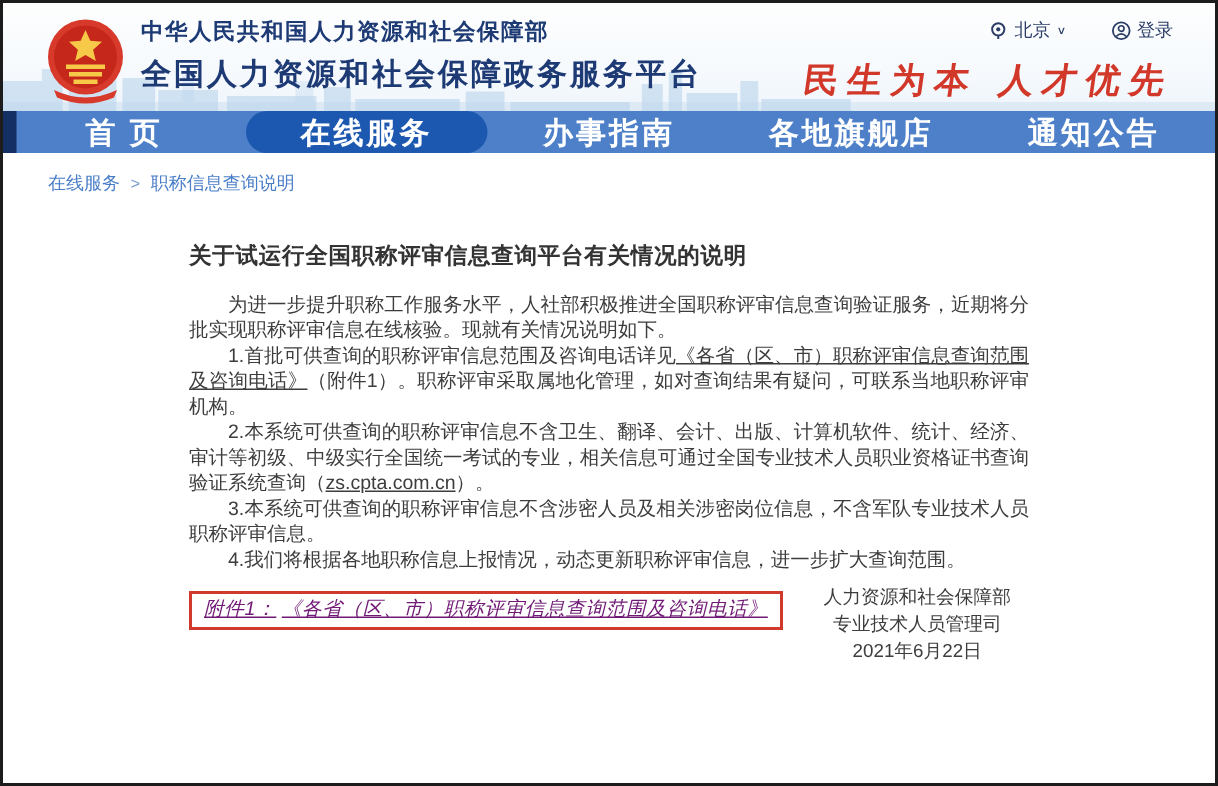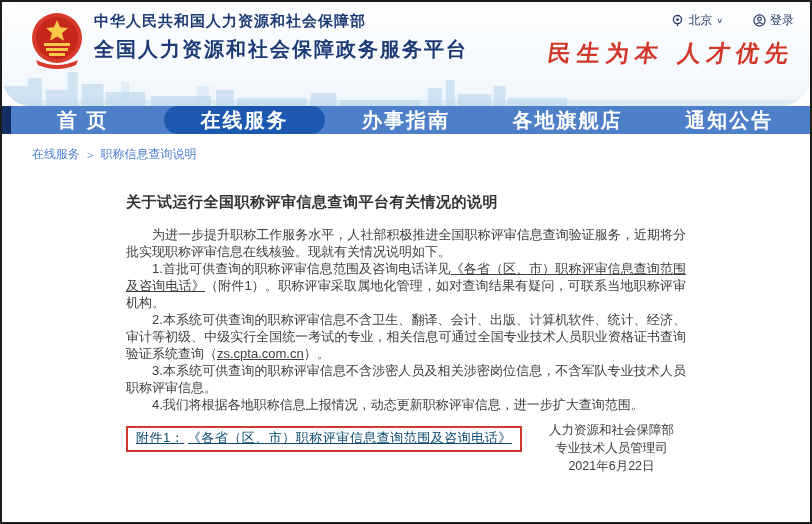--- a/index.html
+++ b/index.html
@@ -4,35 +4,34 @@
 <style>
   html,body{margin:0;padding:0;background:#e9e9e9;}
   *{box-sizing:border-box;}
   body{font-family:"Liberation Sans","DejaVu Sans",sans-serif;}
   .page{
     position:relative;width:812px;height:524px;margin:0 auto;
     background:#ffffff;border:2px solid #1c1c1c;overflow:hidden;
   }
   
   .site-header{
-    position:relative;height:104px;background:linear-gradient(180deg,#fdfefe 0%,#f5f9fd 70%,#eef5fb 100%);
+    position:relative;height:72px;background:linear-gradient(180deg,#fdfefe 0%,#f5f9fd 70%,#eef5fb 100%);
     overflow:hidden;
-    border-radius:29px;
   }
   .skyline{position:absolute;left:0;bottom:0;width:100%;height:46px;pointer-events:none;}
   .emblem{position:absolute;left:28px;top:8px;width:54px;height:60px;}
   .head-text{position:absolute;left:92px;top:10px;}
   .head-row1{display:flex;align-items:center;gap:9px;}
   .ministry{font-size:15px;font-weight:bold;color:#1d3a75;letter-spacing:1px;}
   .badge{
     font-size:10px;color:#ffffff;background:#4d80c9;border-radius:3px;
     padding:2px 7px 3px;letter-spacing:1px;white-space:nowrap;
   }
   .platform{margin-top:5px;font-size:20px;font-weight:bold;color:#1d3a75;letter-spacing:2px;font-family:Liberation Mono, monospace;}
-  .head-right{position:absolute;right:16px;top:10px;text-align:left;}
+  .head-right{position:absolute;right:28px;top:10px;text-align:left;}
   .utils{display:flex;justify-content:flex-end;align-items:center;gap:6px;font-size:12px;color:#2a3c66;}
   .util-group{display:flex;align-items:center;gap:4px;cursor:pointer;}
   .util-sep{width:18px;}
   .chevron{font-size:9px;color:#2a3c66;transform:scaleY(.8);}
   .slogan{
     margin-top:9px;font-size:23px;font-weight:bold;color:#d2382a;
     font-family:"DejaVu Serif","Liberation Serif",serif;
     transform:skewX(-8deg);letter-spacing:6px;white-space:nowrap;
   }
   
@@ -49,21 +48,21 @@
   .breadcrumb a{color:#4a7dc8;text-decoration:none;cursor:pointer;}
   
   .article{width:560px;margin:0 auto;color:#3d3d3d;}
   .article-title{margin:30px 0 14px;font-size:15px;font-weight:bold;color:#333;letter-spacing:.5px;}
   .article p{margin:0;font-size:13px;line-height:17px;text-align:justify;text-indent:2em;}
   .body-link{color:#3d3d3d;text-decoration:underline;cursor:pointer;}
   .attachment-box{
     display:inline-block;margin-top:13px;border:2px solid #cf3a2c;
     padding:1px 8px 3px;font-size:13px;
   }
-  .attachment-link{color:#0c4a6e;text-decoration:underline;cursor:pointer;letter-spacing:.5px;}
+  .attachment-link{color:#701a75;text-decoration:underline;cursor:pointer;letter-spacing:.5px;font-style:italic;}
   .signature{float:right;margin:8px 12px 0 0;text-align:center;font-size:12.5px;line-height:18px;color:#3d3d3d;}
 </style>
 </head>
 <body>
 
 <div class="page">
 
   <header class="site-header">
 
     <svg class="skyline" viewBox="0 0 812 46" preserveAspectRatio="none">

